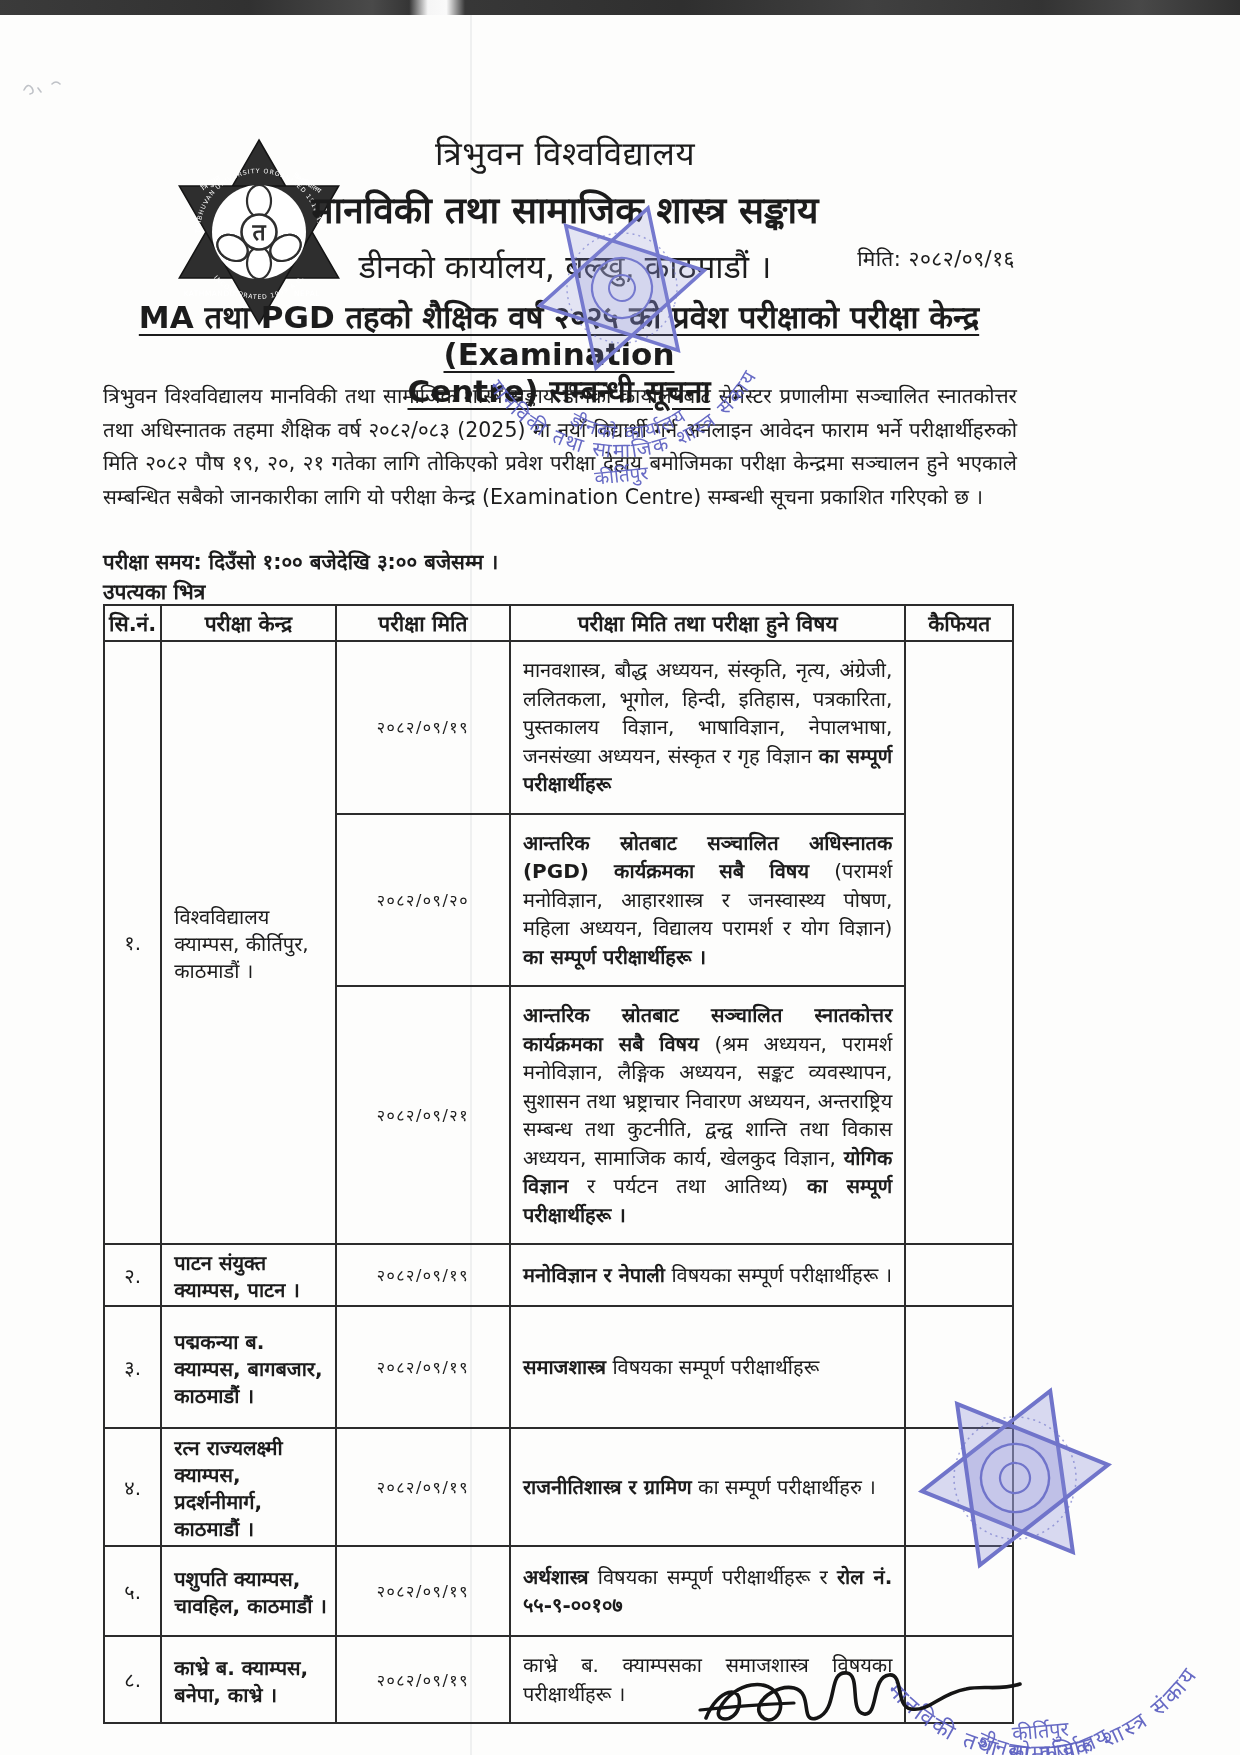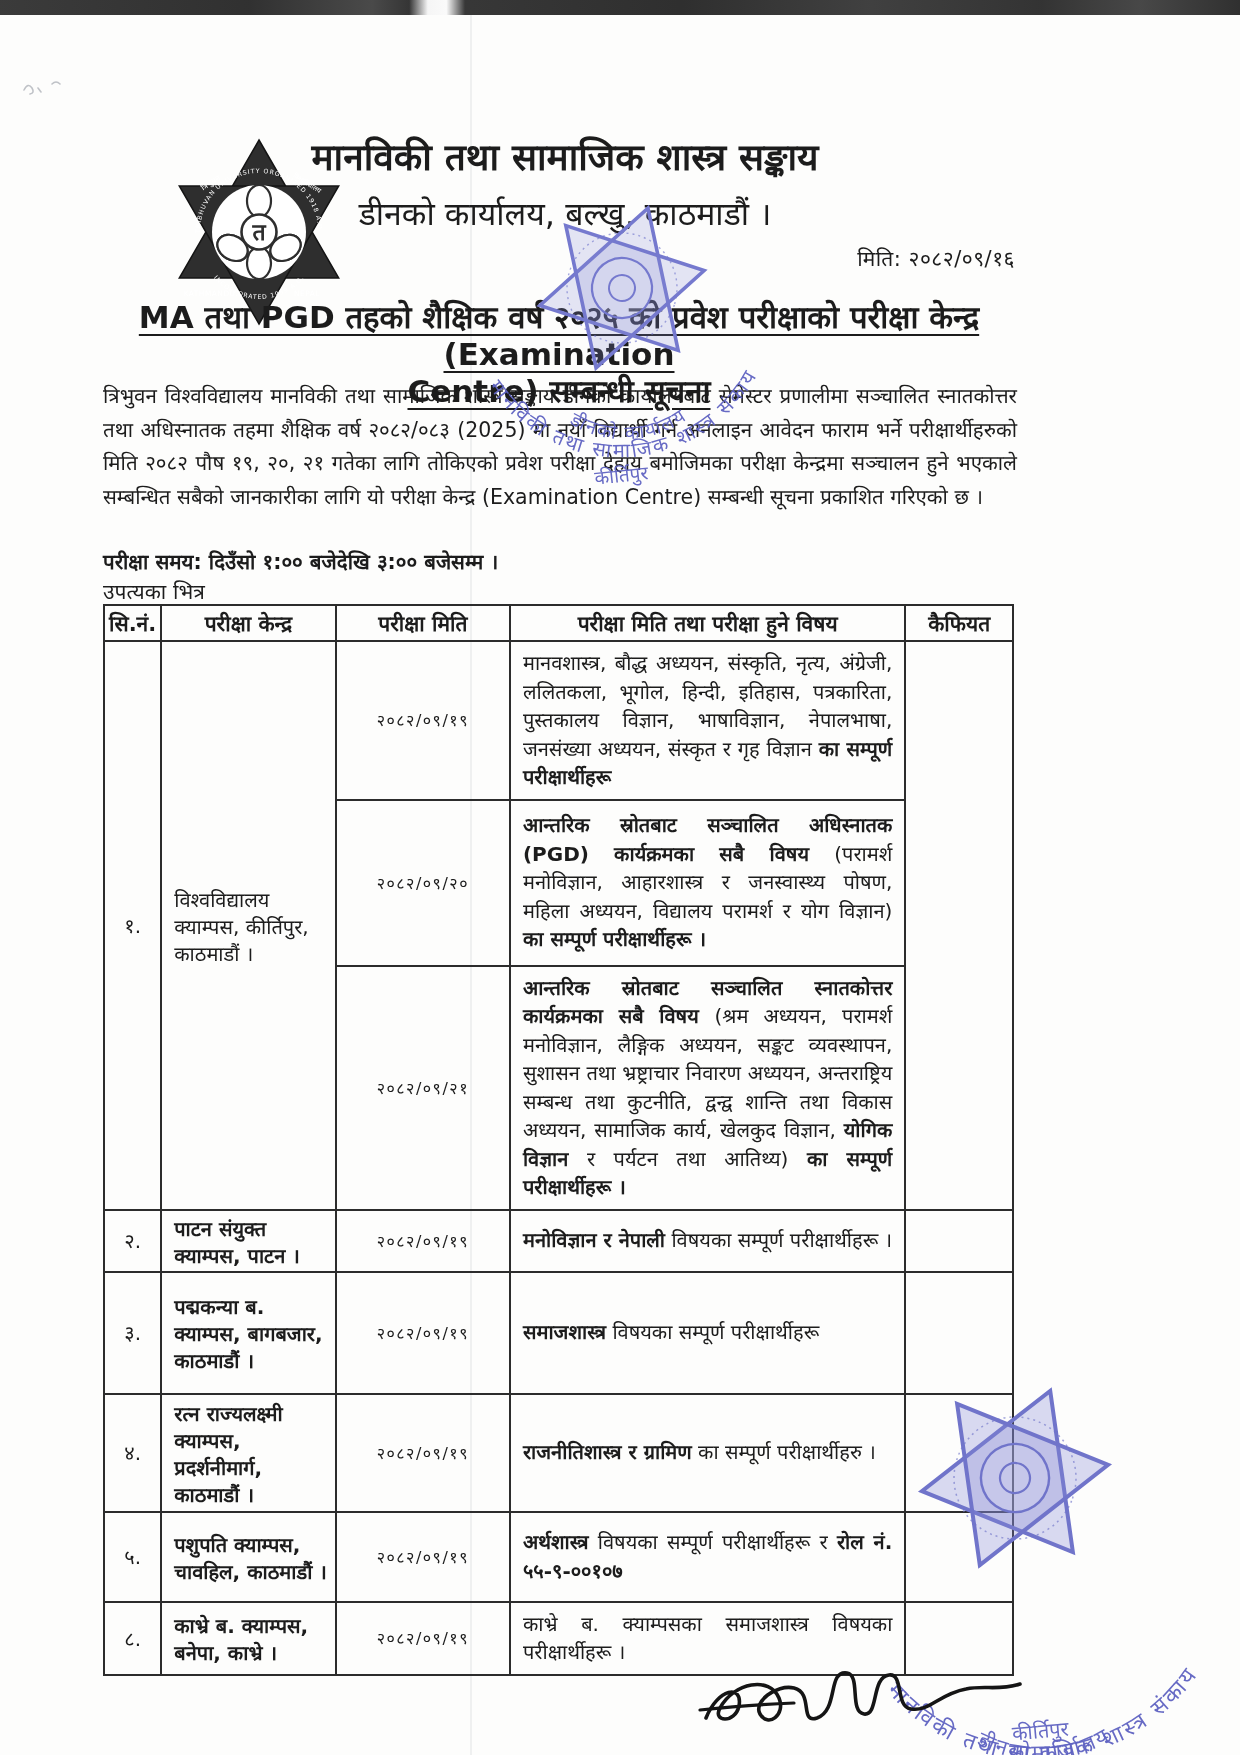--- a/index.html
+++ b/index.html
@@ -23,30 +23,30 @@
   .h3{font-size:32px;}
   .stamp1{position:absolute; left:452px; top:196px; z-index:3; pointer-events:none;}
   .stamp2{position:absolute; left:833px; top:1366px; z-index:3; pointer-events:none;}
   .date-line{position:absolute; left:770px; top:244px; width:245px; text-align:right; font-size:21px; letter-spacing:.5px;}
   .title-block{position:absolute; left:100px; top:299px; width:918px; text-align:center;
     font-size:31px; font-weight:bold; line-height:37px; z-index:1;}
   .title-block .u{text-decoration:underline; text-underline-offset:6px; text-decoration-thickness:2px;}
   .intro{position:absolute; left:103px; top:380px; width:914px; font-size:20.5px; line-height:33.5px;
     text-align:justify; z-index:1;}
   .exam-time{position:absolute; left:103px; top:547px; font-size:20.5px; font-weight:bold;}
-  .region{position:absolute; left:103px; top:577px; font-size:21px; font-weight:normal;}
+  .region{position:absolute; left:103px; top:577px; font-size:21px; font-weight:bold;}
   .exam-table{position:absolute; left:103px; top:604px; width:911px; border-collapse:collapse; z-index:2;
     font-size:20px;}
   .exam-table th,.exam-table td{border:2px solid #2c2c2c; vertical-align:middle;}
   .exam-table th{font-size:21px; font-weight:bold; height:30px; padding:2px 4px;}
   td.col-sn{text-align:center; font-size:20px; padding:2px;}
   td.col-centre{padding:4px 6px 0 12px; line-height:27px;}
   td.col-centre.cbold{font-weight:600;border-radius:6px;}
   td.col-date{text-align:center; letter-spacing:1.5px; font-size:16px;}
-  td.col-subject{padding:7px 12px; line-height:28.5px; text-align:justify; text-align-last:left;}
+  td.col-subject{padding:14px 12px; line-height:28.5px; text-align:justify; text-align-last:left;}
   td.col-remark{padding:2px;}
   .bseg{font-weight:bold;}
   .signature{position:absolute; left:698px; top:1648px; z-index:4; pointer-events:none;}
   .stamp-text{fill:#5f63c2; opacity:.95;}
 </style>
 </head>
 <body>
 
 <div class="page">
 
@@ -83,20 +83,21 @@
       <circle r="17.5" fill="#ffffff" stroke="#2e2e2e" stroke-width="2.6"></circle>
       <text x="0" y="8" text-anchor="middle" font-size="23" font-weight="bold" font-family="'DejaVu Serif','Liberation Serif',serif" fill="#2e2e2e">त</text>
       <text x="-47" y="-47" font-size="8" fill="#ffffff" transform="rotate(-32 -47 -47)" text-anchor="middle">त्रिभुवन</text>
       <text x="47" y="-47" font-size="6.6" fill="#ffffff" transform="rotate(32 47 -47)" text-anchor="middle">विश्वविद्यालय</text>
       <text x="-48" y="64" font-size="7.4" fill="#ffffff" letter-spacing=".5" text-anchor="middle">KATHMANDU.</text>
       <text x="48" y="64" font-size="7.4" fill="#ffffff" letter-spacing=".5" text-anchor="middle">NEPAL</text>
     </g>
   </svg>
 
   <div class="hgroup">
+    <div class="h1">त्रिभुवन विश्वविद्यालय</div>
     <div class="h2">मानविकी तथा सामाजिक शास्त्र सङ्काय</div>
     <div class="h3">डीनको कार्यालय, बल्खु, काठमाडौं ।</div>
   </div>
 
   <svg class="stamp1" width="335" height="300" viewBox="0 0 335 300">
     <defs>
       <path id="s1-arcA" d="M 16,142 A 156,156 0 0 0 322,128"></path>
       <path id="s1-arcB" d="M 80,188 A 106,106 0 0 0 270,180"></path>
     </defs>
     <g transform="translate(170,92) rotate(18)" stroke="#7579ce" fill="rgba(138,141,214,0.22)">

